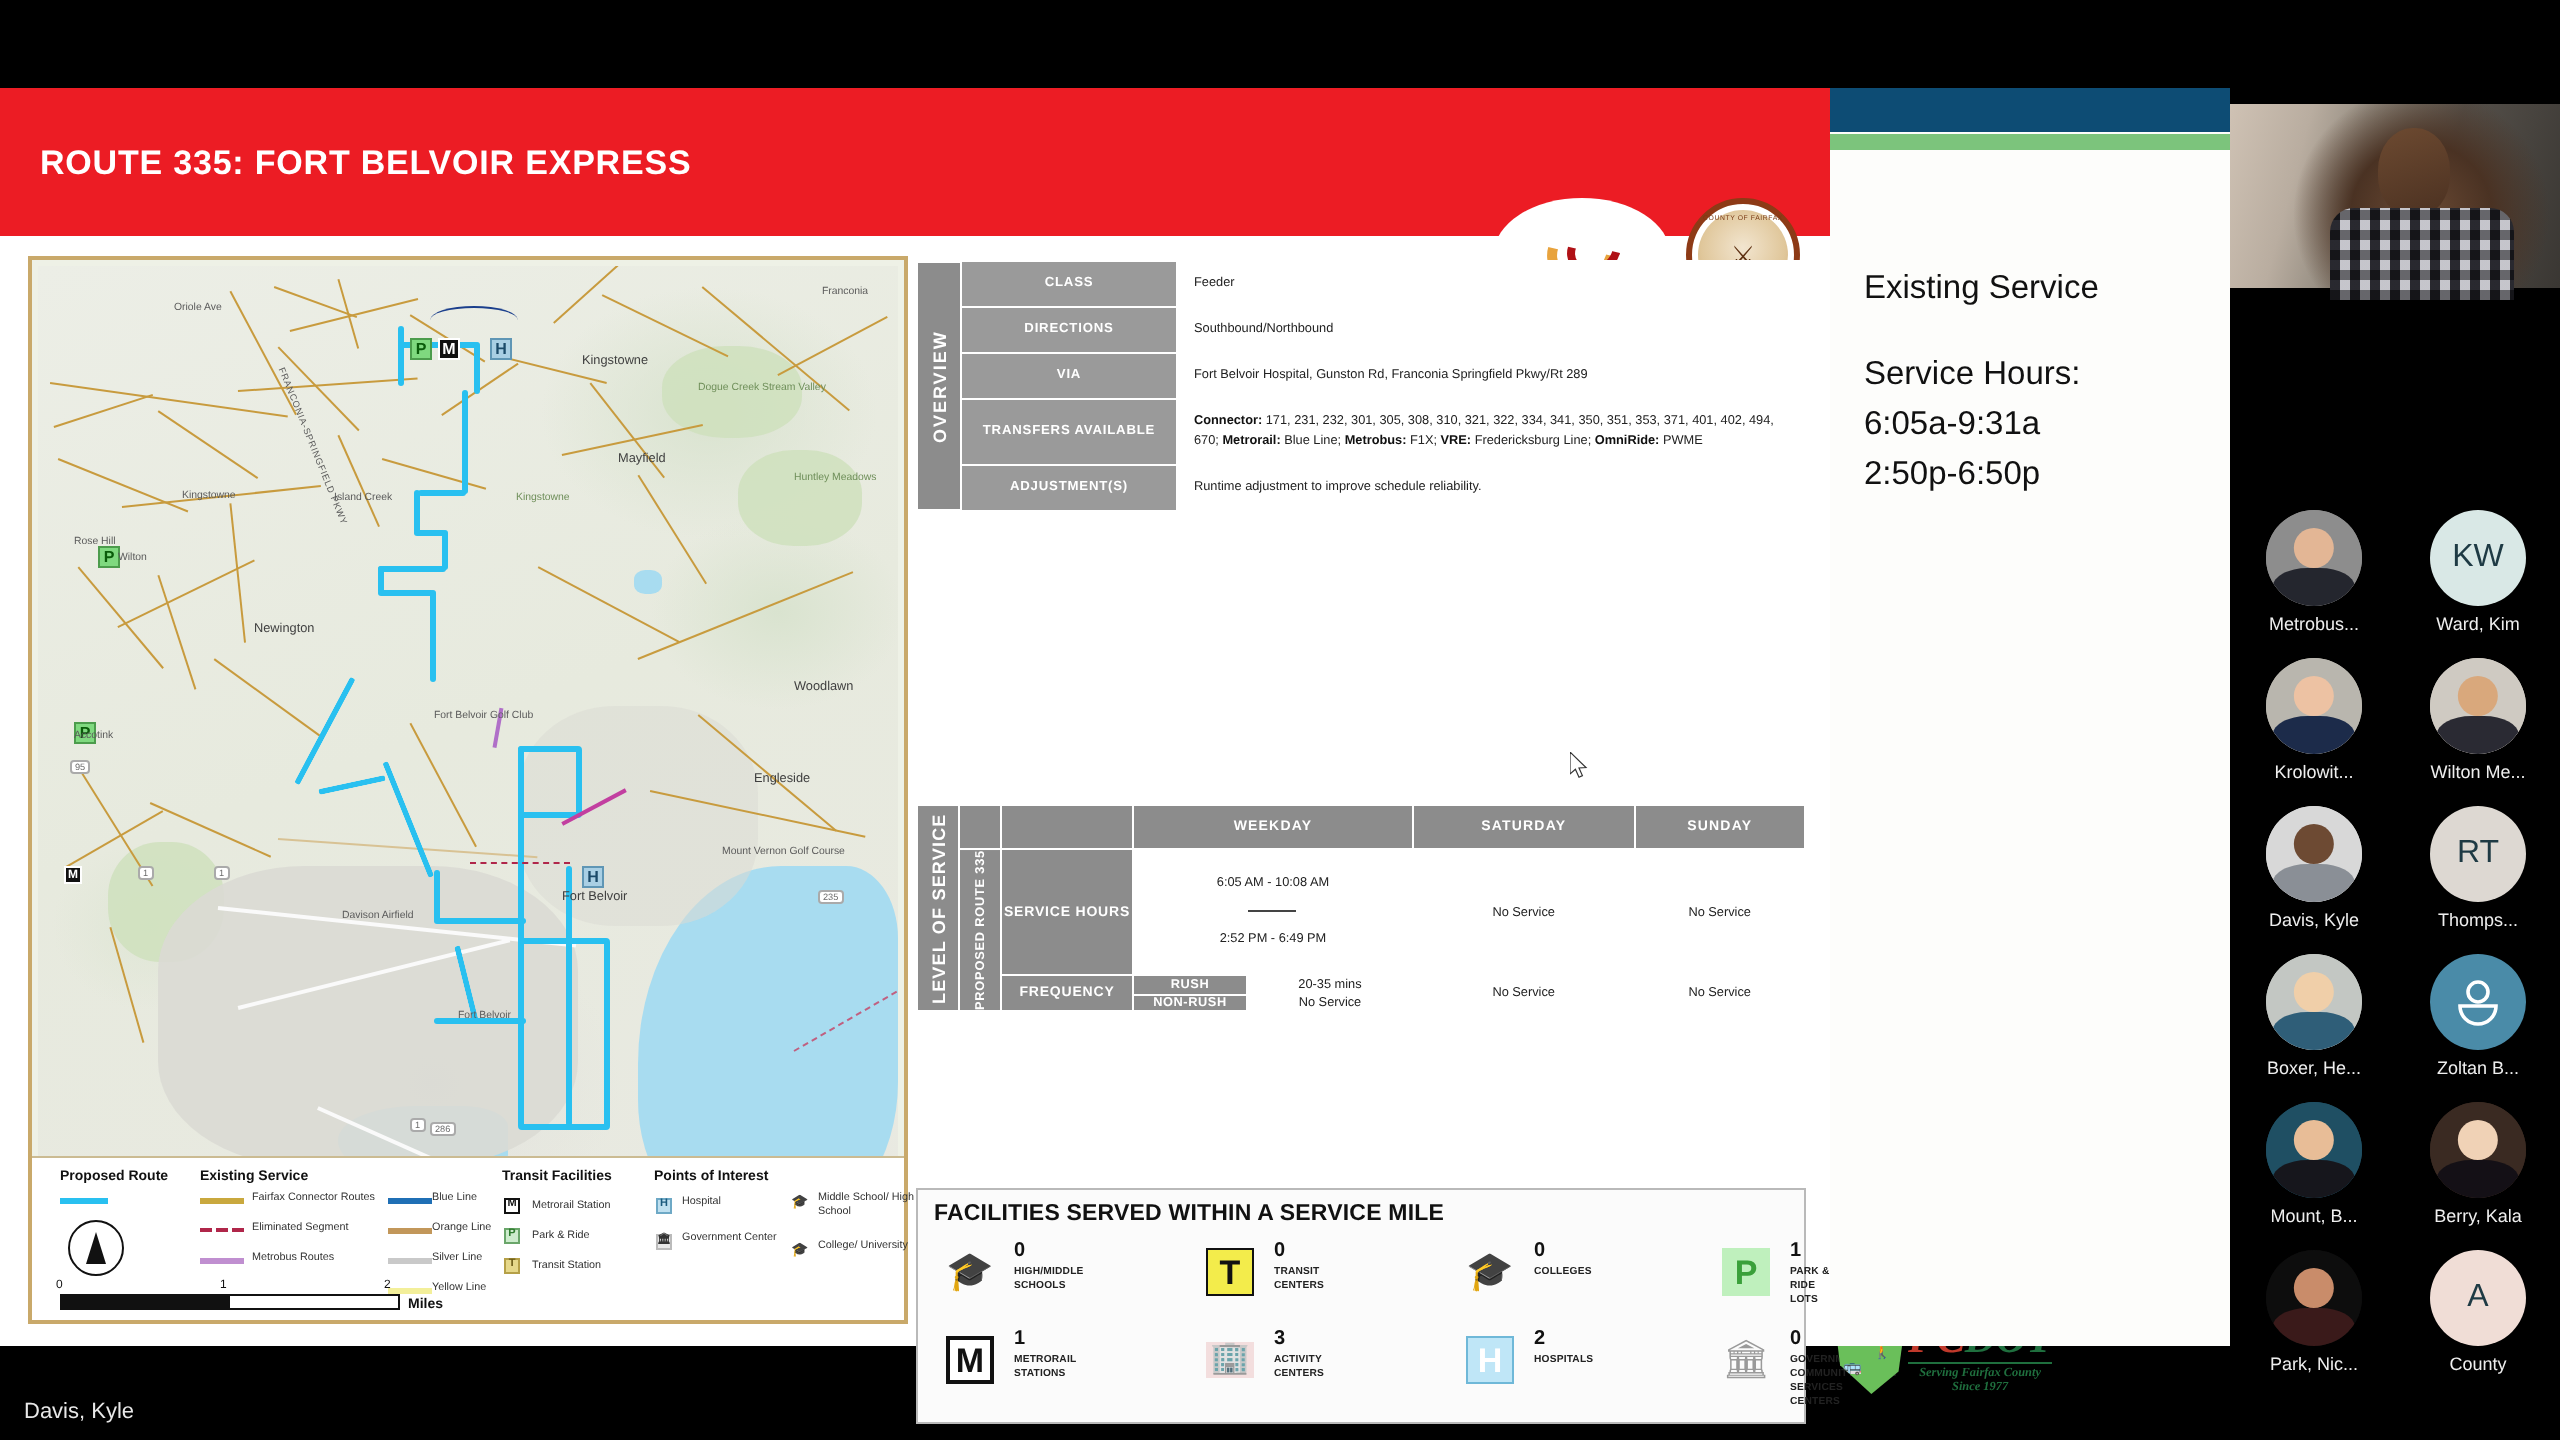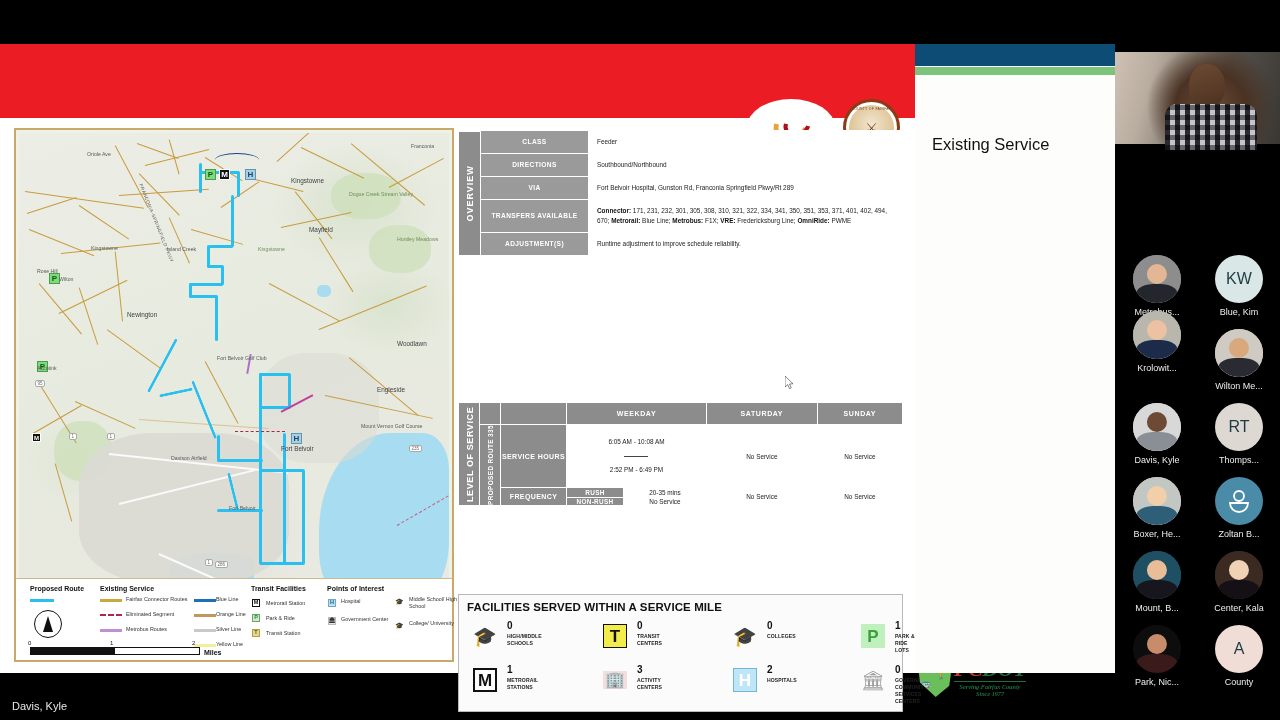--- a/index.html
+++ b/index.html
@@ -290,20 +290,21 @@
   #cursor { position:absolute; left:785px; top:376px; width:10px; height:14px; }
 </style>
 </head>
 <body>
 
 <div id="screen">
 
   <div id="slide">
 
     <div id="slide-header">
+      <div id="slide-title">ROUTE 335: FORT BELVOIR EXPRESS</div>
 
       <div class="logo-oval" id="connector-logo">
         <div class="conn-c"></div>
         <div class="conn-sub">FAIRFAX</div>
         <div class="conn-name">CONNECTOR</div>
       </div>
 
       <div id="county-seal">
         <div class="seal-inner">
           <div class="seal-top">COUNTY OF FAIRFAX</div>
@@ -637,20 +638,21 @@
         </div>
       </div>
     </div>
   </div>
 
   <div id="notes-panel">
     <div id="bar-blue"></div>
     <div id="bar-green"></div>
     <div id="notes-text">
       <p>Existing Service</p>
+      <p id="notes-hours">Service Hours:<br>6:05a-9:31a<br>2:50p-6:50p</p>
     </div>
   </div>
 
   <div id="rail">
     <div id="speaker-tile">
       <div id="speaker-video">
         <div id="speaker-head"></div>
         <div id="speaker-body"></div>
       </div>
 
@@ -661,23 +663,23 @@
             <div class="person">
               <div class="bg" style="background:#8d8d8d"></div>
               <div class="hd" style="background:#e3b695"></div>
               <div class="sh" style="background:#24262e"></div>
             </div>
           </div>
           <div class="pname">Metrobus...</div>
         </div>
         <div class="ptile" style="left: 83px; top: 255px;">
           <div class="pav" style="background: rgb(217, 232, 230);">KW</div>
-          <div class="pname">Blue, Kim</div>
-        </div>
-        <div class="ptile" style="left: 1px; top: 311px;">
+          <div class="pname">Ward, Kim</div>
+        </div>
+        <div class="ptile" style="left: 1px; top: 329px;">
           <div class="pav" style="background: rgb(185, 182, 174);">
             <div class="person">
               <div class="bg" style="background:#b9b6ae"></div>
               <div class="hd" style="background:#edc2a3"></div>
               <div class="sh" style="background:#1c2b4a"></div>
             </div>
           </div>
           <div class="pname">Krolowit...</div>
         </div>
         <div class="ptile" style="left: 83px; top: 329px;">
@@ -734,21 +736,21 @@
           <div class="pname">Mount, B...</div>
         </div>
         <div class="ptile" style="left: 83px; top: 551px;">
           <div class="pav" style="background: rgb(58, 42, 34);">
             <div class="person">
               <div class="bg" style="background:#3a2a22"></div>
               <div class="hd" style="background:#f0d2b6"></div>
               <div class="sh" style="background:#141016"></div>
             </div>
           </div>
-          <div class="pname">Center, Kala</div>
+          <div class="pname">Berry, Kala</div>
         </div>
         <div class="ptile" style="left: 1px; top: 625px;">
           <div class="pav" style="background: rgb(13, 13, 13);">
             <div class="person">
               <div class="bg" style="background:#0d0d0d"></div>
               <div class="hd" style="background:#c98c6a"></div>
               <div class="sh" style="background:#3a1a1a"></div>
             </div>
           </div>
           <div class="pname">Park, Nic...</div>

